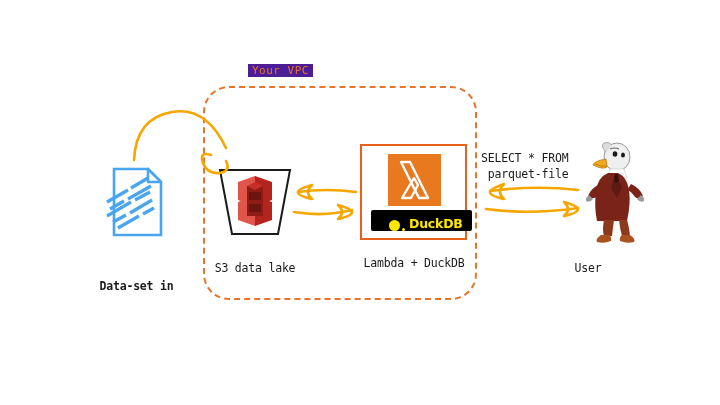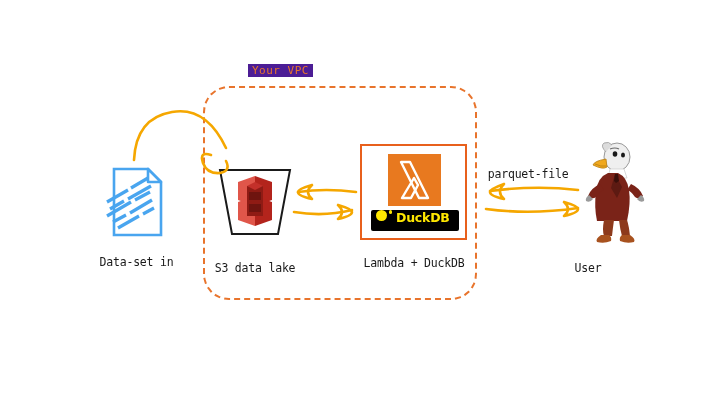--- a/index.html
+++ b/index.html
@@ -34,21 +34,21 @@
   
   .caption{
     position:absolute;
     text-align:center;
     font-size:11.5px;
     color:#1a1a1a;
     line-height:16px;
     white-space:pre;
     letter-spacing:-0.2px;
   }
-  .caption.bold{font-weight:normal;}
+  .caption.bold{font-weight:bold;margin-top:24px;}
 
   
   .parquet-node{position:absolute;left:104px;top:166px;width:62px;height:72px;}
   .parquet-caption{left:64px;top:254px;width:145px;}
 
   
   .s3-node{position:absolute;left:216px;top:162px;width:78px;height:78px;}
   .s3-caption{left:200px;top:260px;width:110px;}
 
   
@@ -60,21 +60,21 @@
     box-sizing:border-box;
   }
   .lambda-tile{
     position:absolute;left:26px;top:8px;width:53px;height:52px;
     background:#e8791f;
   }
   .duckdb-bar{
     position:absolute;left:9px;top:64px;width:88px;height:21px;
     background:#000000;
     border-radius:2px;
-    display:flex;align-items:flex-start;
+    display:flex;align-items:flex-end;padding-left:13px;
   }
   .duck-head{
     width:11px;height:11px;border-radius:50%;
     background:#ffe800;margin-left:5px;flex:none;
   }
   .duck-beak{
     width:3.5px;height:3.5px;border-radius:50%;
     background:#ffe800;margin-left:1.5px;flex:none;
   }
   .duckdb-text{
@@ -191,21 +191,21 @@
 
       <path d="M20 80 q-2 10 0 16 l8 0 q1 -9 2 -16 Z" fill="#8d3a1c"></path>
       <path d="M35 80 q1 9 3 16 l8 0 q-1 -10 -3 -16 Z" fill="#8d3a1c"></path>
 
       <path d="M17 95 q-6 4 -4 7 q7 2 14 -1 q1 -4 -2 -6 Z" fill="#a8521f"></path>
       <path d="M38 95 q-3 2 -2 6 q7 3 14 1 q2 -3 -4 -7 Z" fill="#a8521f"></path>
     </svg>
   </div>
   <div class="caption user-caption">User</div>
 
-  <div class="sql-text"><br> <span>parquet-file</span></div>
+  <div class="sql-text"><span>SELECT * FROM</span><br> <span>parquet-file</span></div>
 
   <svg class="arrows">
     <g fill="none" stroke="#f5a700" stroke-width="2.6" stroke-linecap="round" stroke-linejoin="round">
 
       <g>
         <path d="M134 160 q2 -42 38 -48 q34 -6 54 36"></path>
         <path d="M211 155 q-12 -4 -8 8 q4 11 17 10 q11 -2 6 -12"></path>
       </g>
 
       <g>

